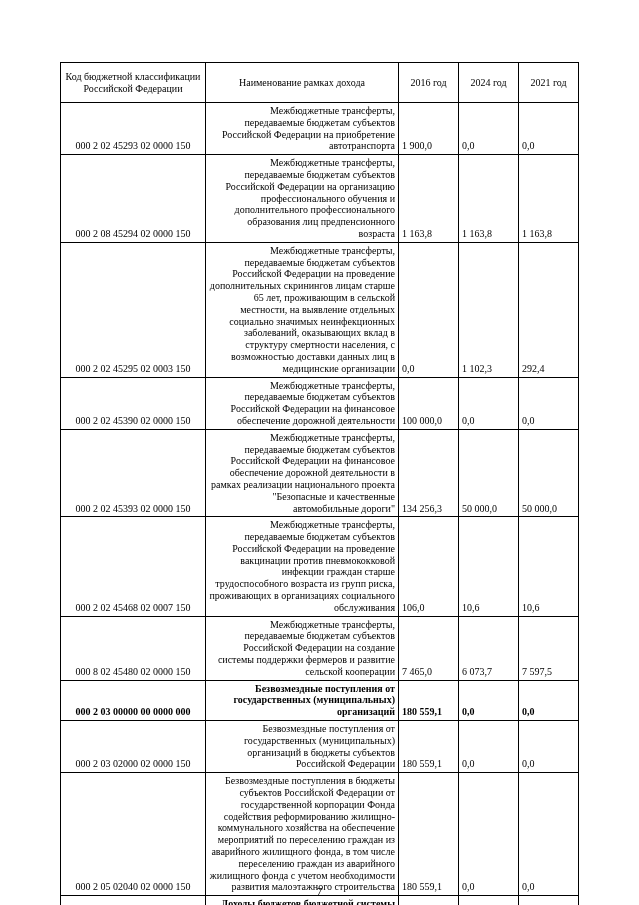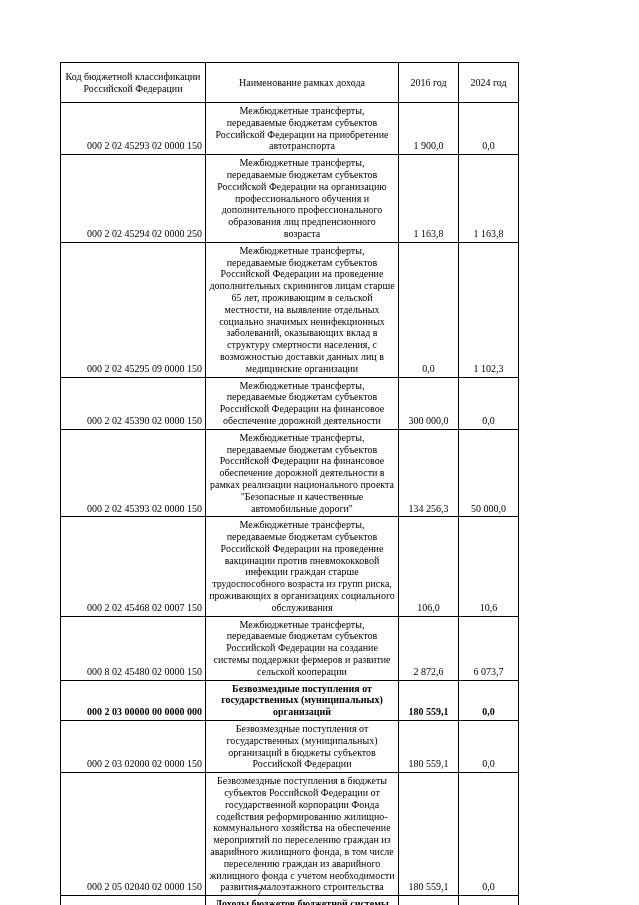--- a/index.html
+++ b/index.html
@@ -6,21 +6,21 @@
   html, body { margin: 0; padding: 0; }
   body {
     width: 639px;
     height: 905px;
     background: #ffffff;
     font-family: "Liberation Serif", serif;
     color: #000000;
   }
   .page {
     position: relative;
-    width: 519px;
+    width: 639px;
     height: 905px;
     background: #ffffff;
     overflow: hidden;
   }
   table.budget {
     position: absolute;
     left: 60px;
     top: 62px;
     width: 518px;
     border-collapse: collapse;
@@ -38,30 +38,30 @@
   table.budget th {
     text-align: center;
     vertical-align: middle;
     height: 40px;
     font-size: 10px;
   }
   col.c-code { width: 145px; }
   col.c-name { width: 193px; }
   col.c-year { width: 60px; }
   td.code {
-    text-align: right;
+    text-align: center;
     vertical-align: bottom;
     padding-bottom: 3px;
   }
   td.name {
-    text-align: center;
+    text-align: right;
     vertical-align: top;
   }
   td.num {
-    text-align: center;
+    text-align: left;
     vertical-align: bottom;
     padding-bottom: 3px;
   }
   tr.bold td { font-weight: bold; }
   .page-number {
     position: absolute;
     left: 0;
     bottom: 8px;
     width: 100%;
     text-align: center;
@@ -92,58 +92,58 @@
     </thead>
     <tbody>
         <tr>
           <td class="code">000 2 02 45293 02 0000 150</td>
           <td class="name">Межбюджетные трансферты, передаваемые бюджетам субъектов Российской Федерации на приобретение автотранспорта</td>
           <td class="num">1 900,0</td>
           <td class="num">0,0</td>
           <td class="num">0,0</td>
         </tr>
         <tr>
-          <td class="code">000 2 02 45294 02 0000 250</td>
+          <td class="code">000 2 08 45294 02 0000 150</td>
           <td class="name">Межбюджетные трансферты, передаваемые бюджетам субъектов Российской Федерации на организацию профессионального обучения и дополнительного профессионального образования лиц предпенсионного возраста</td>
           <td class="num">1 163,8</td>
           <td class="num">1 163,8</td>
           <td class="num">1 163,8</td>
         </tr>
         <tr>
-          <td class="code">000 2 02 45295 09 0000 150</td>
+          <td class="code">000 2 02 45295 02 0003 150</td>
           <td class="name">Межбюджетные трансферты, передаваемые бюджетам субъектов Российской Федерации на проведение дополнительных скринингов лицам старше 65 лет, проживающим в сельской местности, на выявление отдельных социально значимых неинфекционных заболеваний, оказывающих вклад в структуру смертности населения, с возможностью доставки данных лиц в медицинские организации</td>
           <td class="num">0,0</td>
           <td class="num">1 102,3</td>
           <td class="num">292,4</td>
         </tr>
         <tr>
           <td class="code">000 2 02 45390 02 0000 150</td>
           <td class="name">Межбюджетные трансферты, передаваемые бюджетам субъектов Российской Федерации на финансовое обеспечение дорожной деятельности</td>
-          <td class="num">300 000,0</td>
+          <td class="num">100 000,0</td>
           <td class="num">0,0</td>
           <td class="num">0,0</td>
         </tr>
         <tr>
           <td class="code">000 2 02 45393 02 0000 150</td>
           <td class="name">Межбюджетные трансферты, передаваемые бюджетам субъектов Российской Федерации на финансовое обеспечение дорожной деятельности в рамках реализации национального проекта "Безопасные и качественные автомобильные дороги"</td>
           <td class="num">134 256,3</td>
           <td class="num">50 000,0</td>
           <td class="num">50 000,0</td>
         </tr>
         <tr>
           <td class="code">000 2 02 45468 02 0007 150</td>
           <td class="name">Межбюджетные трансферты, передаваемые бюджетам субъектов Российской Федерации на проведение вакцинации против пневмококковой инфекции граждан старше трудоспособного возраста из групп риска, проживающих в организациях социального обслуживания</td>
           <td class="num">106,0</td>
           <td class="num">10,6</td>
           <td class="num">10,6</td>
         </tr>
         <tr>
           <td class="code">000 8 02 45480 02 0000 150</td>
           <td class="name">Межбюджетные трансферты, передаваемые бюджетам субъектов Российской Федерации на создание системы поддержки фермеров и развитие сельской кооперации</td>
-          <td class="num">2 872,6</td>
+          <td class="num">7 465,0</td>
           <td class="num">6 073,7</td>
           <td class="num">7 597,5</td>
         </tr>
         <tr class="bold">
           <td class="code">000 2 03 00000 00 0000 000</td>
           <td class="name">Безвозмездные поступления от государственных (муниципальных) организаций</td>
           <td class="num">180 559,1</td>
           <td class="num">0,0</td>
           <td class="num">0,0</td>
         </tr>

